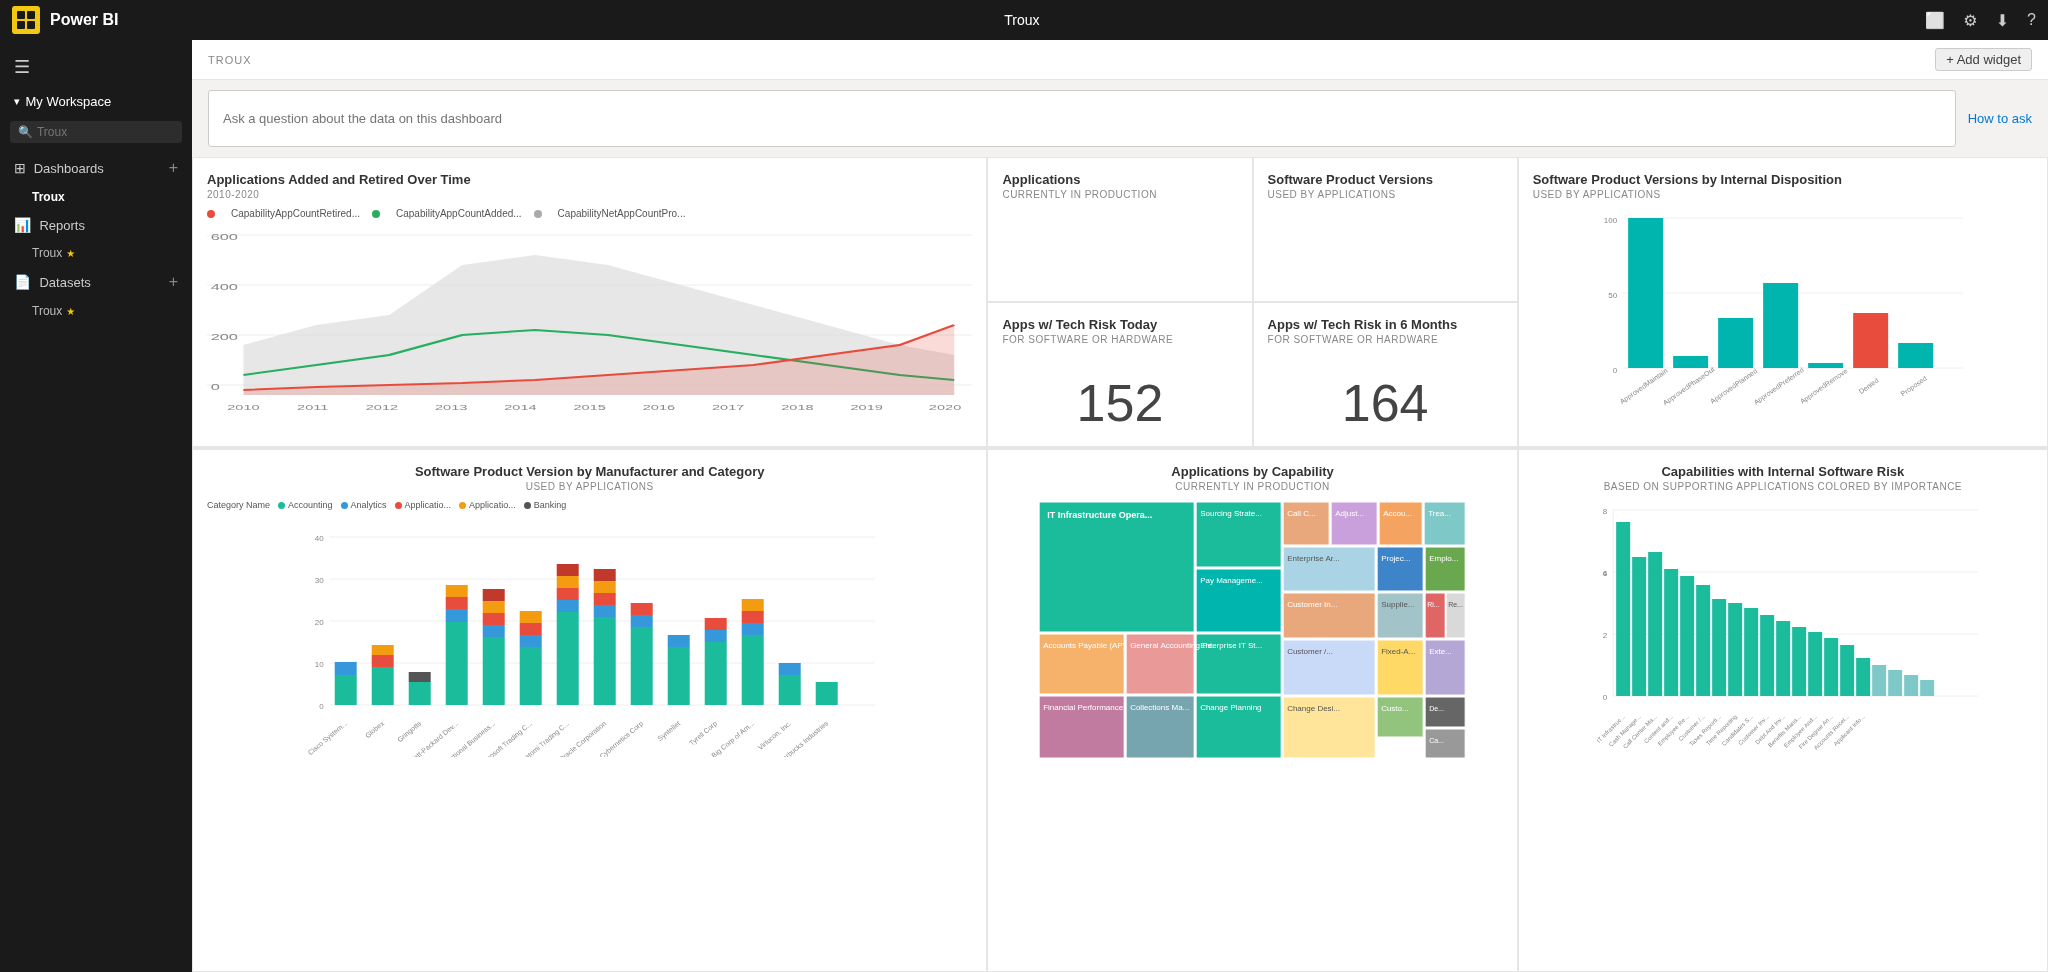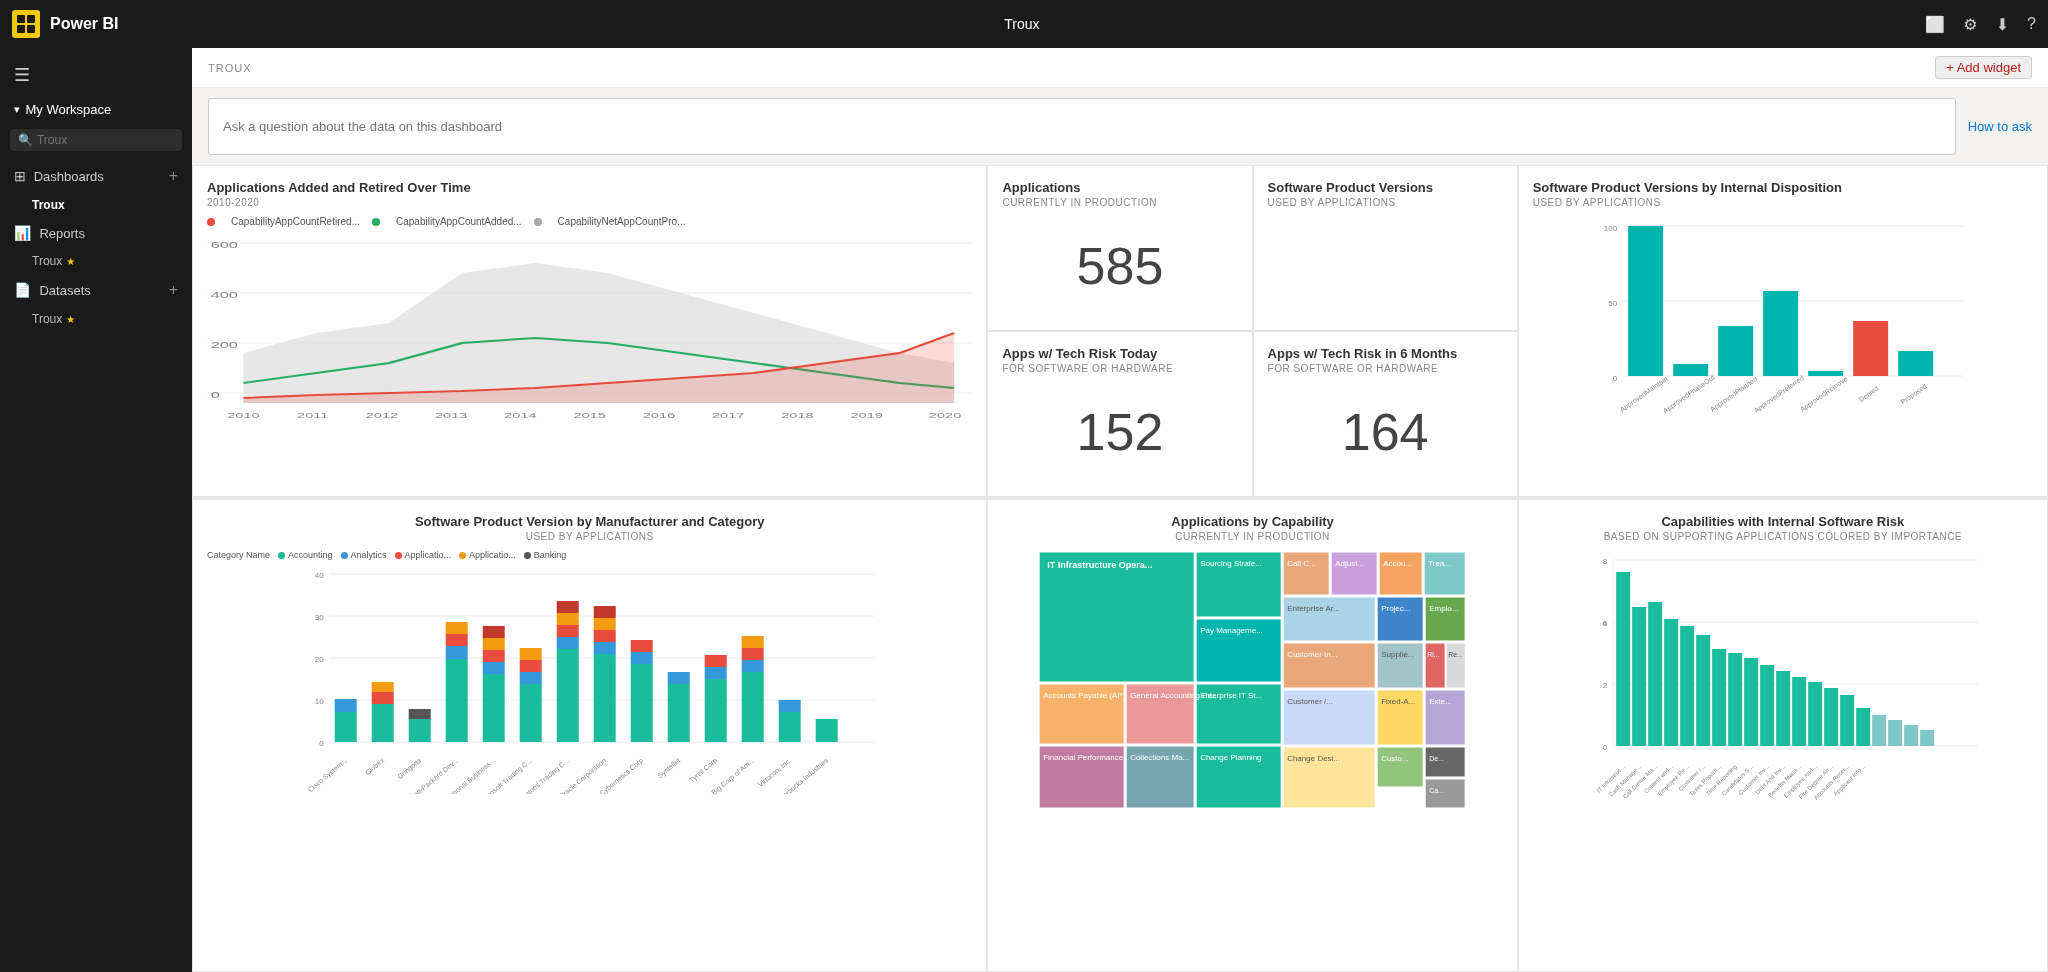--- a/index.html
+++ b/index.html
@@ -1,21 +1,21 @@
 <!DOCTYPE html>
 <html><head>
   <meta charset="utf-8">
   <style>
     * { box-sizing: border-box; margin: 0; padding: 0; }
     body { font-family: 'Segoe UI', Arial, sans-serif; background: #f3f2f1; display: flex; flex-direction: column; height: 100vh; overflow: hidden; }
 
     
     .topbar {
       background: #1a1a1a;
-      height: 48px;
+      height: 40px;
       display: flex;
       align-items: center;
       padding: 0 12px;
       color: #fff;
       flex-shrink: 0;
     }
     .topbar-logo {
       background: #f2c811;
       width: 28px; height: 28px;
       display: flex; align-items: center; justify-content: center;
@@ -83,21 +83,21 @@
     }
     .main-header {
       background: #fff;
       border-bottom: 1px solid #e5e5e5;
       padding: 8px 16px;
       display: flex; align-items: center; justify-content: space-between;
     }
     .main-breadcrumb { font-size: 11px; color: #888; letter-spacing: 1px; text-transform: uppercase; }
     .main-add-widget {
       display: flex; align-items: center; gap: 4px;
-      font-size: 13px; color: #b91c1c; cursor: pointer; border: 1px solid #ccc;
+      font-size: 13px; color: #404040; cursor: pointer; border: 1px solid #ccc;
       border-radius: 3px; padding: 3px 10px;
     }
 
     
     .qa-bar {
       background: #f3f2f1;
       padding: 10px 16px;
       display: flex; align-items: center; gap: 12px;
     }
     .qa-input {
@@ -119,21 +119,21 @@
     
     .legend { display: flex; gap: 12px; margin-bottom: 6px; flex-wrap: wrap; }
     .legend-item { display: flex; align-items: center; gap: 16px; font-size: 10px; color: #555; }
     .legend-dot { width: 8px; height: 8px; border-radius: 50%; }
 
     
     .chart-area { width: 100%; height: 200px; position: relative; }
     .chart-svg { width: 100%; height: 100%; }
 
     
-    .cat-legend { display: flex; gap: 8px; flex-wrap: wrap; margin-bottom: 4px; }
+    .cat-legend { display: flex; gap: 8px; flex-wrap: wrap; margin-bottom: 17px; }
     .cat-legend-item { display: flex; align-items: center; gap: 3px; font-size: 9px; color: #555; }
     .cat-dot { width: 7px; height: 7px; border-radius: 50%; }
   </style>
 </head>
 <body>
 
 <div class="topbar">
   <div class="topbar-logo">
     <div class="topbar-logo-grid">
       <span></span>
@@ -259,21 +259,20 @@
             <text x="362" y="185" font-size="8" fill="#888" text-anchor="middle">2019</text>
             <text x="405" y="185" font-size="8" fill="#888" text-anchor="middle">2020</text>
           </svg>
         </div>
       </div>
 
       <div style="display:flex;flex-direction:column;">
         <div class="tile" style="flex:1;border-bottom:1px solid #e5e5e5;">
           <div class="tile-title">Applications</div>
           <div class="tile-subtitle">CURRENTLY IN PRODUCTION</div>
-          <div class="tile-big-number">585</div>
         </div>
         <div class="tile" style="flex:1;">
           <div class="tile-title">Apps w/ Tech Risk Today</div>
           <div class="tile-subtitle">FOR SOFTWARE OR HARDWARE</div>
           <div class="tile-big-number">152</div>
         </div>
       </div>
 
       <div style="display:flex;flex-direction:column;">
         <div class="tile" style="flex:1;border-bottom:1px solid #e5e5e5;">

